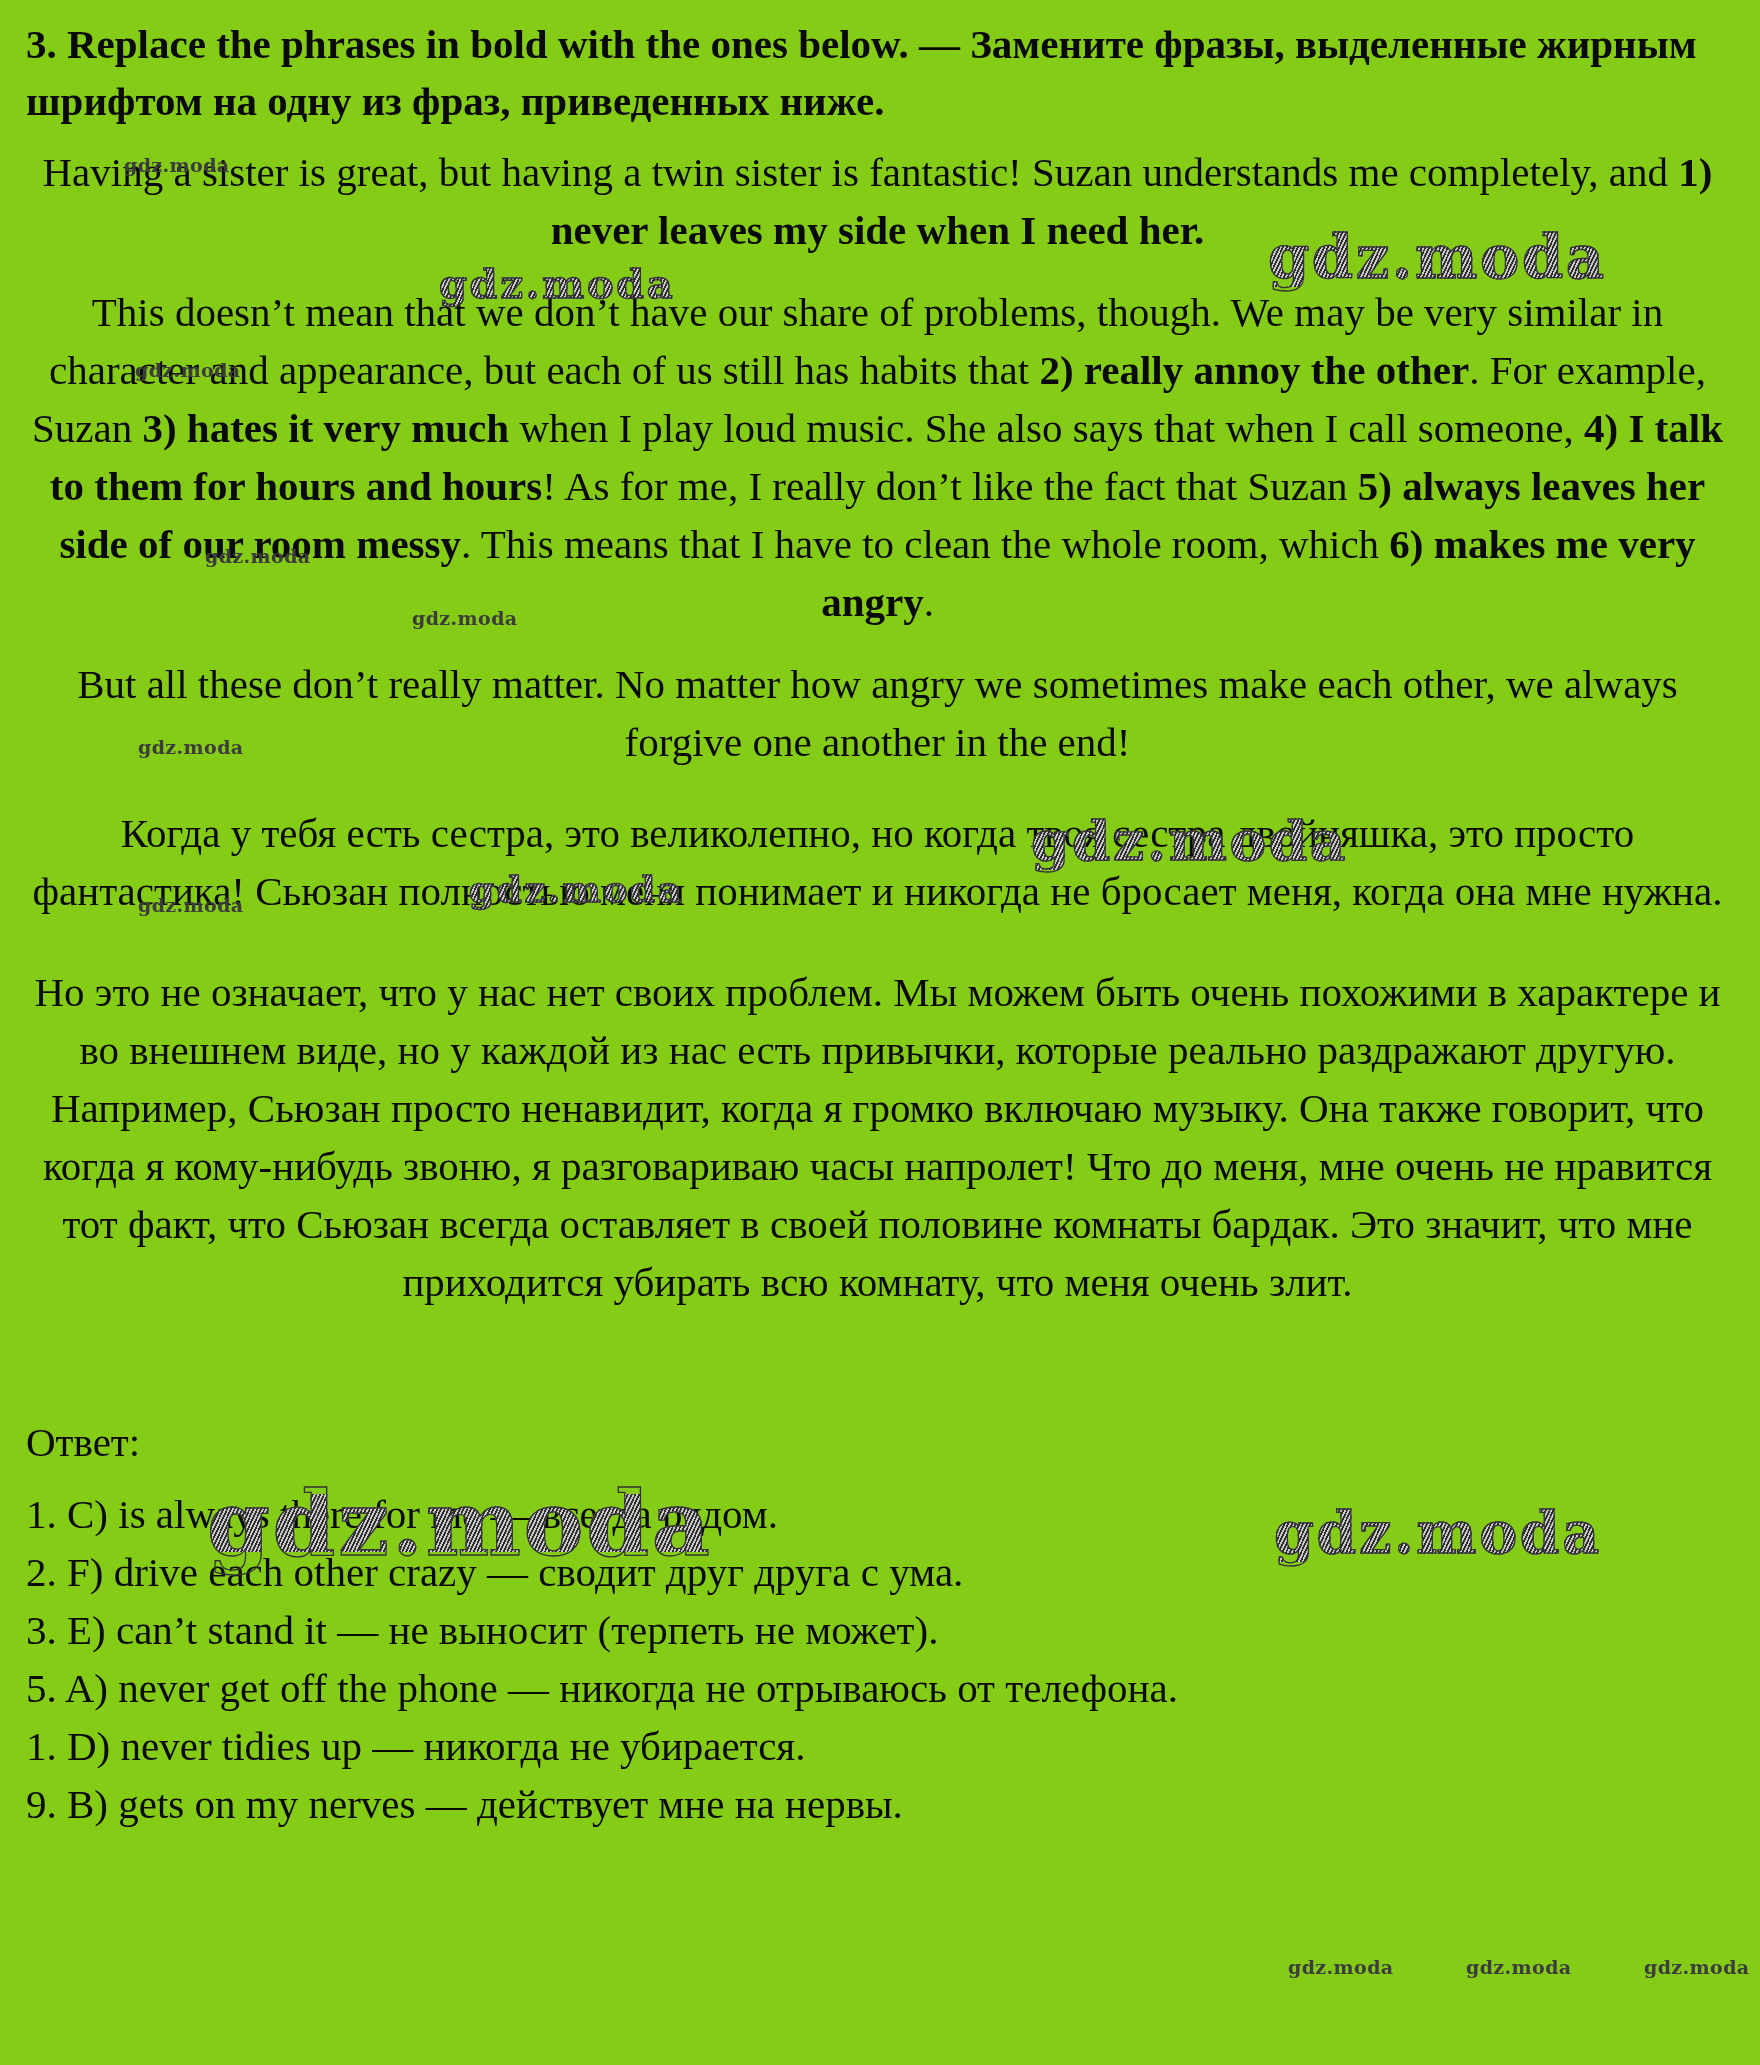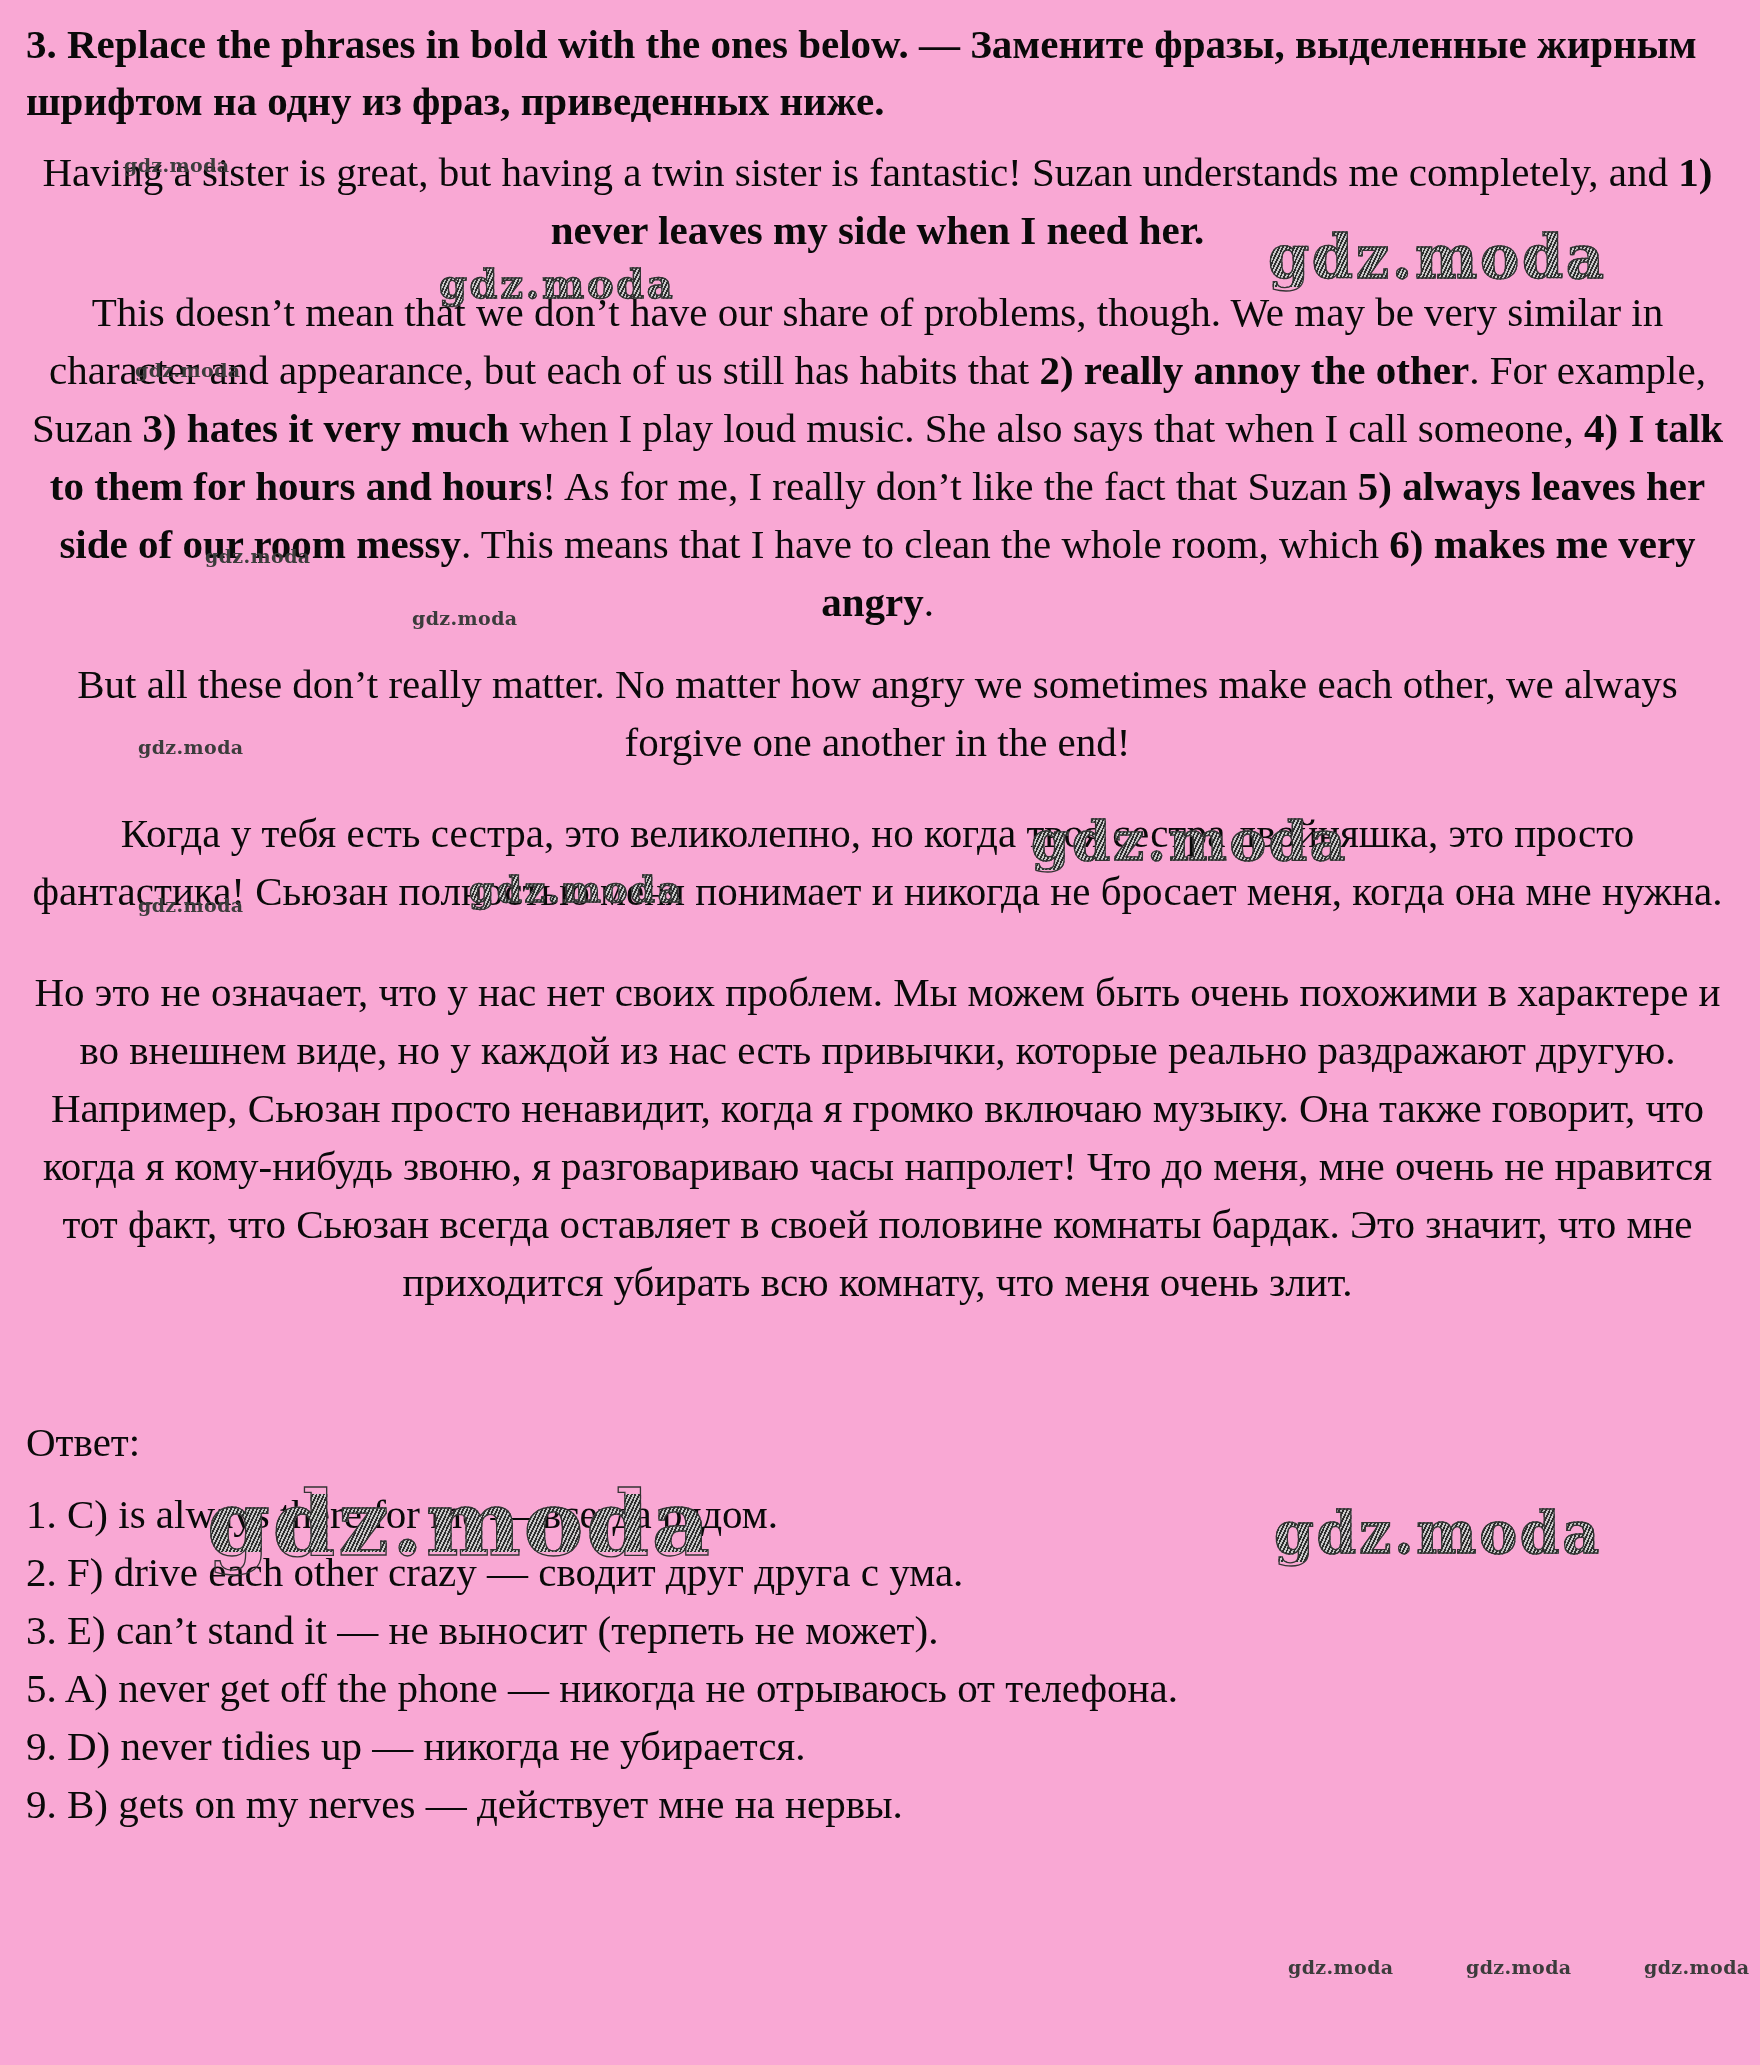--- a/index.html
+++ b/index.html
@@ -1,21 +1,21 @@
 <!DOCTYPE html>
 <html lang="ru" style="font-size:13.8px"><head>
 <meta charset="utf-8">
 <style>
   * { margin: 0; padding: 0; box-sizing: border-box; }
   html, body { background: #ffffff; }
   .page {
     position: relative;
     width: 1760px;
     height: 2066px;
-    background: #f9a8d4;
+    background: #84cc16;
     overflow: hidden;
     font-family: "Liberation Serif", "DejaVu Serif", serif;
     color: #0a0a0a;
     font-size: 41px;
     line-height: 58px;
   }
   .content { padding: 15.5px 31px 0 26px; }
 
   .heading {
     font-weight: bold;
@@ -81,21 +81,21 @@
 
     <p class="para p-ru2"><span>Но это не означает, что у нас нет своих проблем. Мы можем быть очень похожими в характере и во внешнем виде, но у каждой из нас есть привычки, которые реально раздражают другую. Например, Сьюзан просто ненавидит, когда я громко включаю музыку. Она также говорит, что когда я кому-нибудь звоню, я разговариваю часы напролет! Что до меня, мне очень не нравится тот факт, что Сьюзан всегда оставляет в своей половине комнаты бардак. Это значит, что мне приходится убирать всю комнату, что меня очень злит.</span></p>
 
     <div class="answers-label">Ответ:</div>
 
     <div>
       <div class="answer-line">1. C) is always there for me — всегда рядом.</div>
       <div class="answer-line">2. F) drive each other crazy — сводит друг друга с ума.</div>
       <div class="answer-line">3. E) can’t stand it — не выносит (терпеть не может).</div>
       <div class="answer-line">5. A) never get off the phone — никогда не отрываюсь от телефона.</div>
-      <div class="answer-line">9. D) never tidies up — никогда не убирается.</div>
+      <div class="answer-line">1. D) never tidies up — никогда не убирается.</div>
       <div class="answer-line">9. B) gets on my nerves — действует мне на нервы.</div>
     </div>
 
   </div>
 
   <span class="wm wm-sm" style="left:82px;  top:136px;">gdz.moda</span>
   <span class="wm wm-lg" style="left:397px; top:255px;  font-size:40px;">gdz.moda</span>
   <span class="wm wm-lg" style="left:1226px;top:229px;  font-size:59px;">gdz.moda</span>
   <span class="wm wm-sm" style="left:93px; top:341px;">gdz.moda</span>
   <span class="wm wm-sm" style="left:163px; top:527px;">gdz.moda</span>

